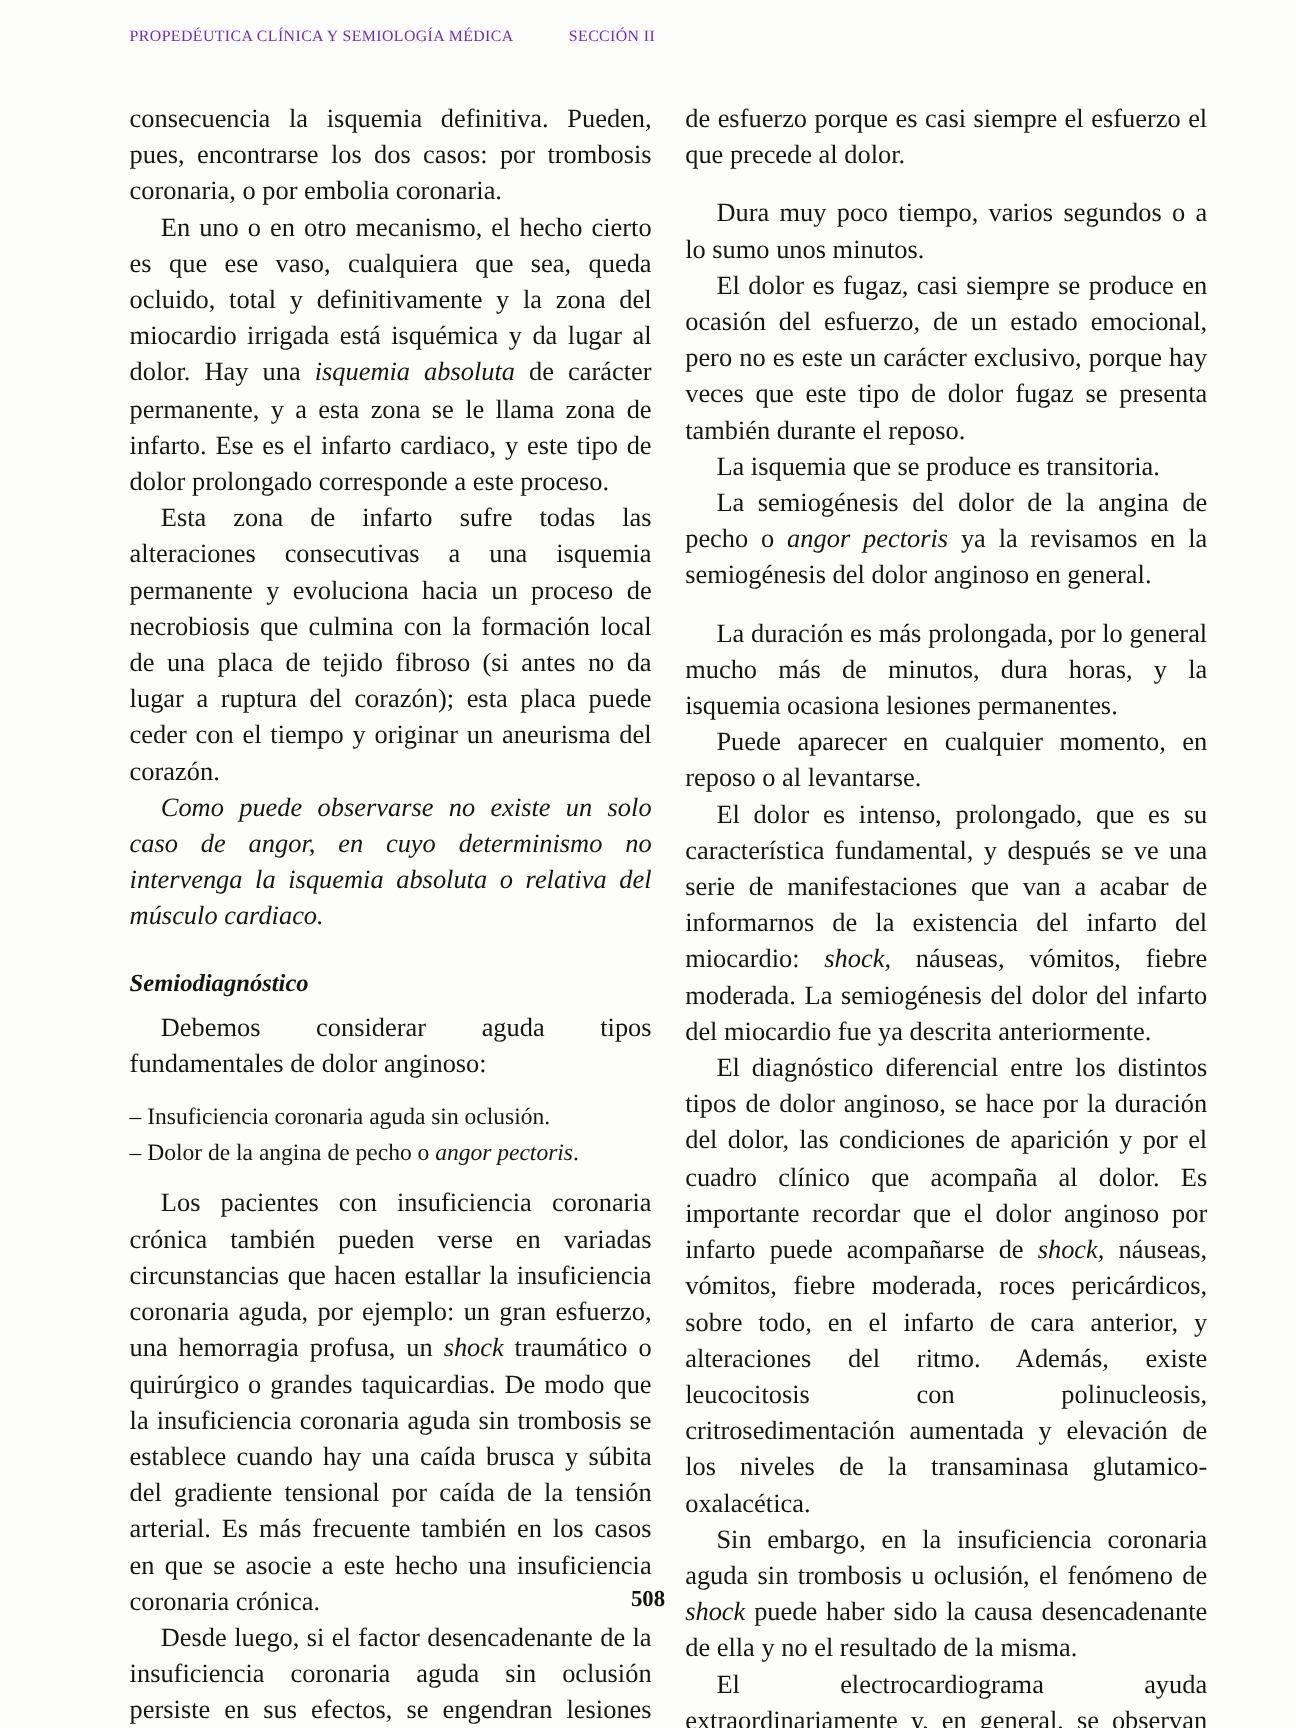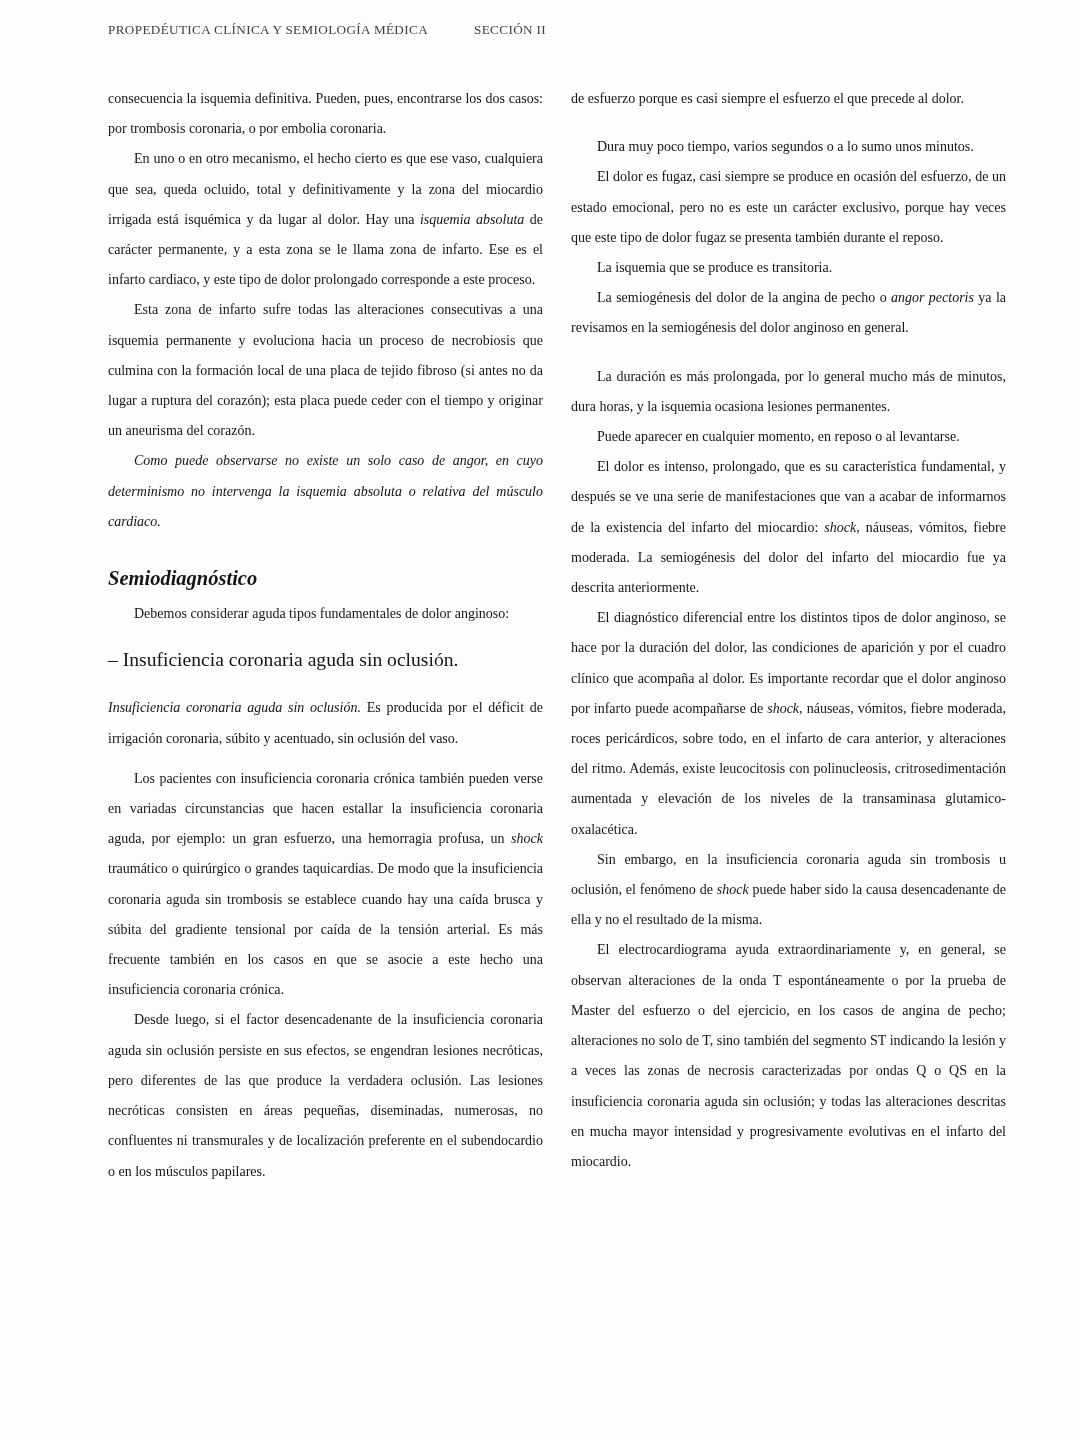--- a/index.html
+++ b/index.html
@@ -20,21 +20,21 @@
   }
 
   
   .running-head {
     position: absolute;
     left: 108px;
     top: 22px;
     width: 900px;
     font-size: 13.2px;
     letter-spacing: 0.35px;
-    color: #404040;
+    color: #6d28d9;
     white-space: nowrap;
   }
   .running-head .rh-title {
     font-variant: small-caps;
     text-transform: none;
   }
   .running-head .rh-section {
     font-variant: small-caps;
     margin-left: 46px;
   }
@@ -49,21 +49,21 @@
     gap: 28px;
     align-items: flex-start;
   }
   .column {
     width: 435px;
     flex: 0 0 435px;
   }
 
   p.para {
     margin: 0;
-    font-size: 14px;
+    font-size: 22px;
     line-height: 30.2px;
     text-align: justify;
     text-justify: inter-word;
     hyphens: manual;
     text-indent: 26px;
   }
   p.para.noindent {
     text-indent: 0;
   }
   p.para.gap-before {
@@ -133,23 +133,23 @@
       <p class="para">Esta zona de infarto sufre todas las alteraciones consecutivas a una isquemia permanente y evoluciona hacia un proceso de necrobiosis que culmina con la formación local de una placa de tejido fibroso (si antes no da lugar a ruptura del corazón); esta placa puede ceder con el tiempo y originar un aneurisma del corazón.</p>
 
       <p class="para"><i>Como puede observarse no existe un solo caso de angor, en cuyo determinismo no intervenga la isquemia absoluta o relativa del músculo cardiaco.</i></p>
 
       <h2 class="section-heading spaced">Semiodiagnóstico</h2>
 
       <p class="para">Debemos considerar aguda tipos fundamentales de dolor anginoso:</p>
 
       <p class="listitem first"><span>– Insuficiencia coronaria aguda sin oclusión.</span><i></i><span></span></p>
 
+      <p class="listitem"><span>– Dolor de la angina de pecho o </span><i>angor pectoris</i><span>.</span></p>
 
 
-      <p class="para noindent gap-before"><i>Insuficiencia coronaria aguda sin oclusión.</i><span> Es producida por el déficit de irrigación coronaria, súbito y acentuado, sin oclusión del vaso.</span></p>
 
       <p class="para gap-small"><span>Los pacientes con insuficiencia coronaria crónica también pueden verse en variadas circunstancias que hacen estallar la insuficiencia coronaria aguda, por ejemplo: un gran esfuerzo, una hemorragia profusa, un </span><i>shock</i><span> traumático o quirúrgico o grandes taquicardias. De modo que la insuficiencia coronaria aguda sin trombosis se establece cuando hay una caída brusca y súbita del gradiente tensional por caída de la tensión arterial. Es más frecuente también en los casos en que se asocie a este hecho una insuficiencia coronaria crónica.</span></p>
 
       <p class="para">Desde luego, si el factor desencadenante de la insuficiencia coronaria aguda sin oclusión persiste en sus efectos, se engendran lesiones necróticas, pero diferentes de las que produce la verdadera oclusión. Las lesiones necróticas consisten en áreas pequeñas, diseminadas, numerosas, no confluentes ni transmurales y de localización preferente en el subendocardio o en los músculos papilares.</p>
 
     </div>
 
     <div class="column">
 
       <p class="para noindent">de esfuerzo porque es casi siempre el esfuerzo el que precede al dolor.</p>
@@ -171,14 +171,15 @@
 
       <p class="para"><span>El diagnóstico diferencial entre los distintos tipos de dolor anginoso, se hace por la duración del dolor, las condiciones de aparición y por el cuadro clínico que acompaña al dolor. Es importante recordar que el dolor anginoso por infarto puede acompañarse de </span><i>shock,</i><span> náuseas, vómitos, fiebre moderada, roces pericárdicos, sobre todo, en el infarto de cara anterior, y alteraciones del ritmo. Además, existe leucocitosis con polinucleosis, critrosedimentación aumentada y elevación de los niveles de la transaminasa glutamico-oxalacética.</span></p>
 
       <p class="para"><span>Sin embargo, en la insuficiencia coronaria aguda sin trombosis u oclusión, el fenómeno de </span><i>shock</i><span> puede haber sido la causa desencadenante de ella y no el resultado de la misma.</span></p>
 
       <p class="para">El electrocardiograma ayuda extraordinariamente y, en general, se observan alteraciones de la onda T espontáneamente o por la prueba de Master del esfuerzo o del ejercicio, en los casos de angina de pecho; alteraciones no solo de T, sino también del segmento ST indicando la lesión y a veces las zonas de necrosis caracterizadas por ondas Q o QS en la insuficiencia coronaria aguda sin oclusión; y todas las alteraciones descritas en mucha mayor intensidad y progresivamente evolutivas en el infarto del miocardio.</p>
 
     </div>
   </div>
 
+  <div class="folio">508</div>
 
 </div>
 
 </body></html>

